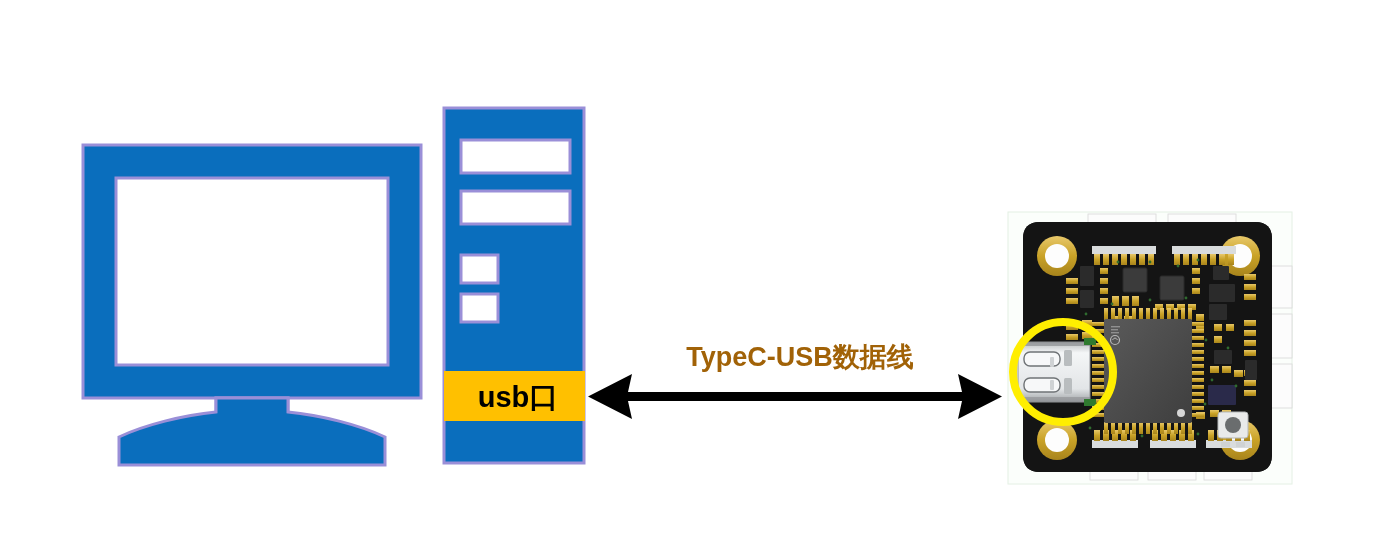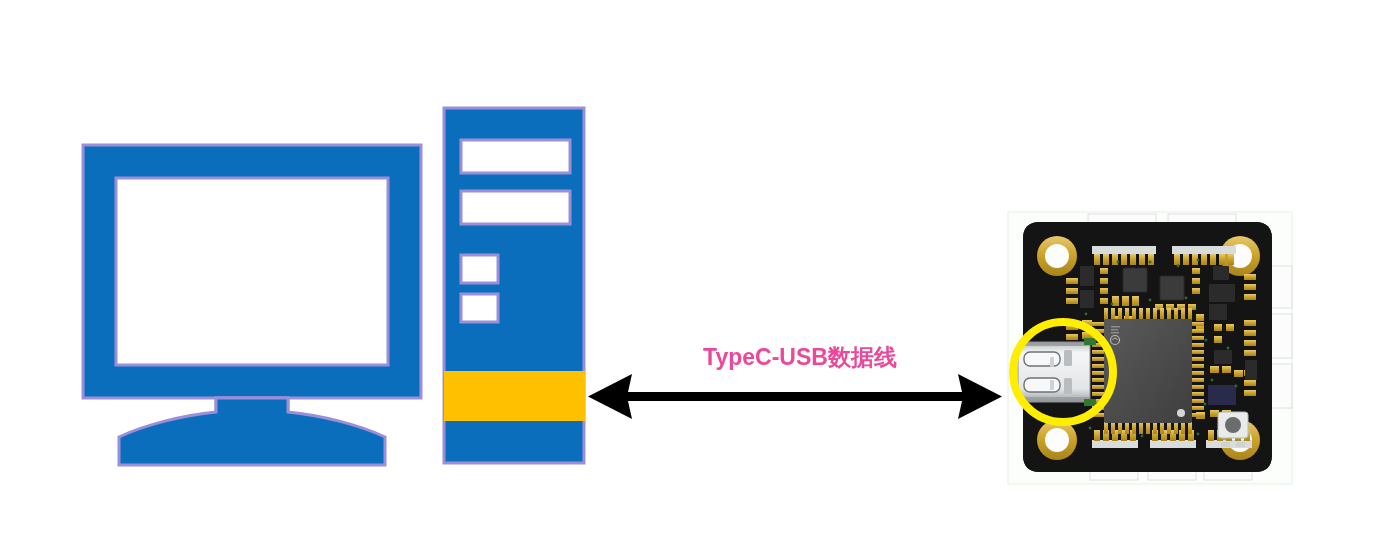--- a/index.html
+++ b/index.html
@@ -24,22 +24,22 @@
     position: absolute;
     top: 0;
     left: 0;
   }
   .cable-label {
     position: absolute;
     left: 660px;
     top: 340px;
     width: 280px;
     text-align: center;
-    color: #ec4899;
-    font-size: 23px;
+    color: #a16207;
+    font-size: 27px;
     font-weight: bold;
     font-family: "Liberation Sans", sans-serif;
     letter-spacing: 0px;
     line-height: 34px;
     white-space: nowrap;
   }
   .usb-label {
     position: absolute;
     left: 448px;
     top: 375px;
@@ -388,14 +388,15 @@
       <rect x="18" y="197" width="72" height="5" fill="#8d9093" opacity="0.6"></rect>
 
       <rect x="84" y="138" width="12" height="7" fill="#2f7a2f"></rect>
       <rect x="84" y="199" width="12" height="7" fill="#2f7a2f"></rect>
     </g>
 
     <circle cx="63" cy="172" r="50" fill="none" stroke="#ffee00" stroke-width="8"></circle>
   </svg>
 
   <div class="cable-label">TypeC-USB数据线</div>
+  <div class="usb-label">usb口</div>
 
 </div>
 
 </body></html>

